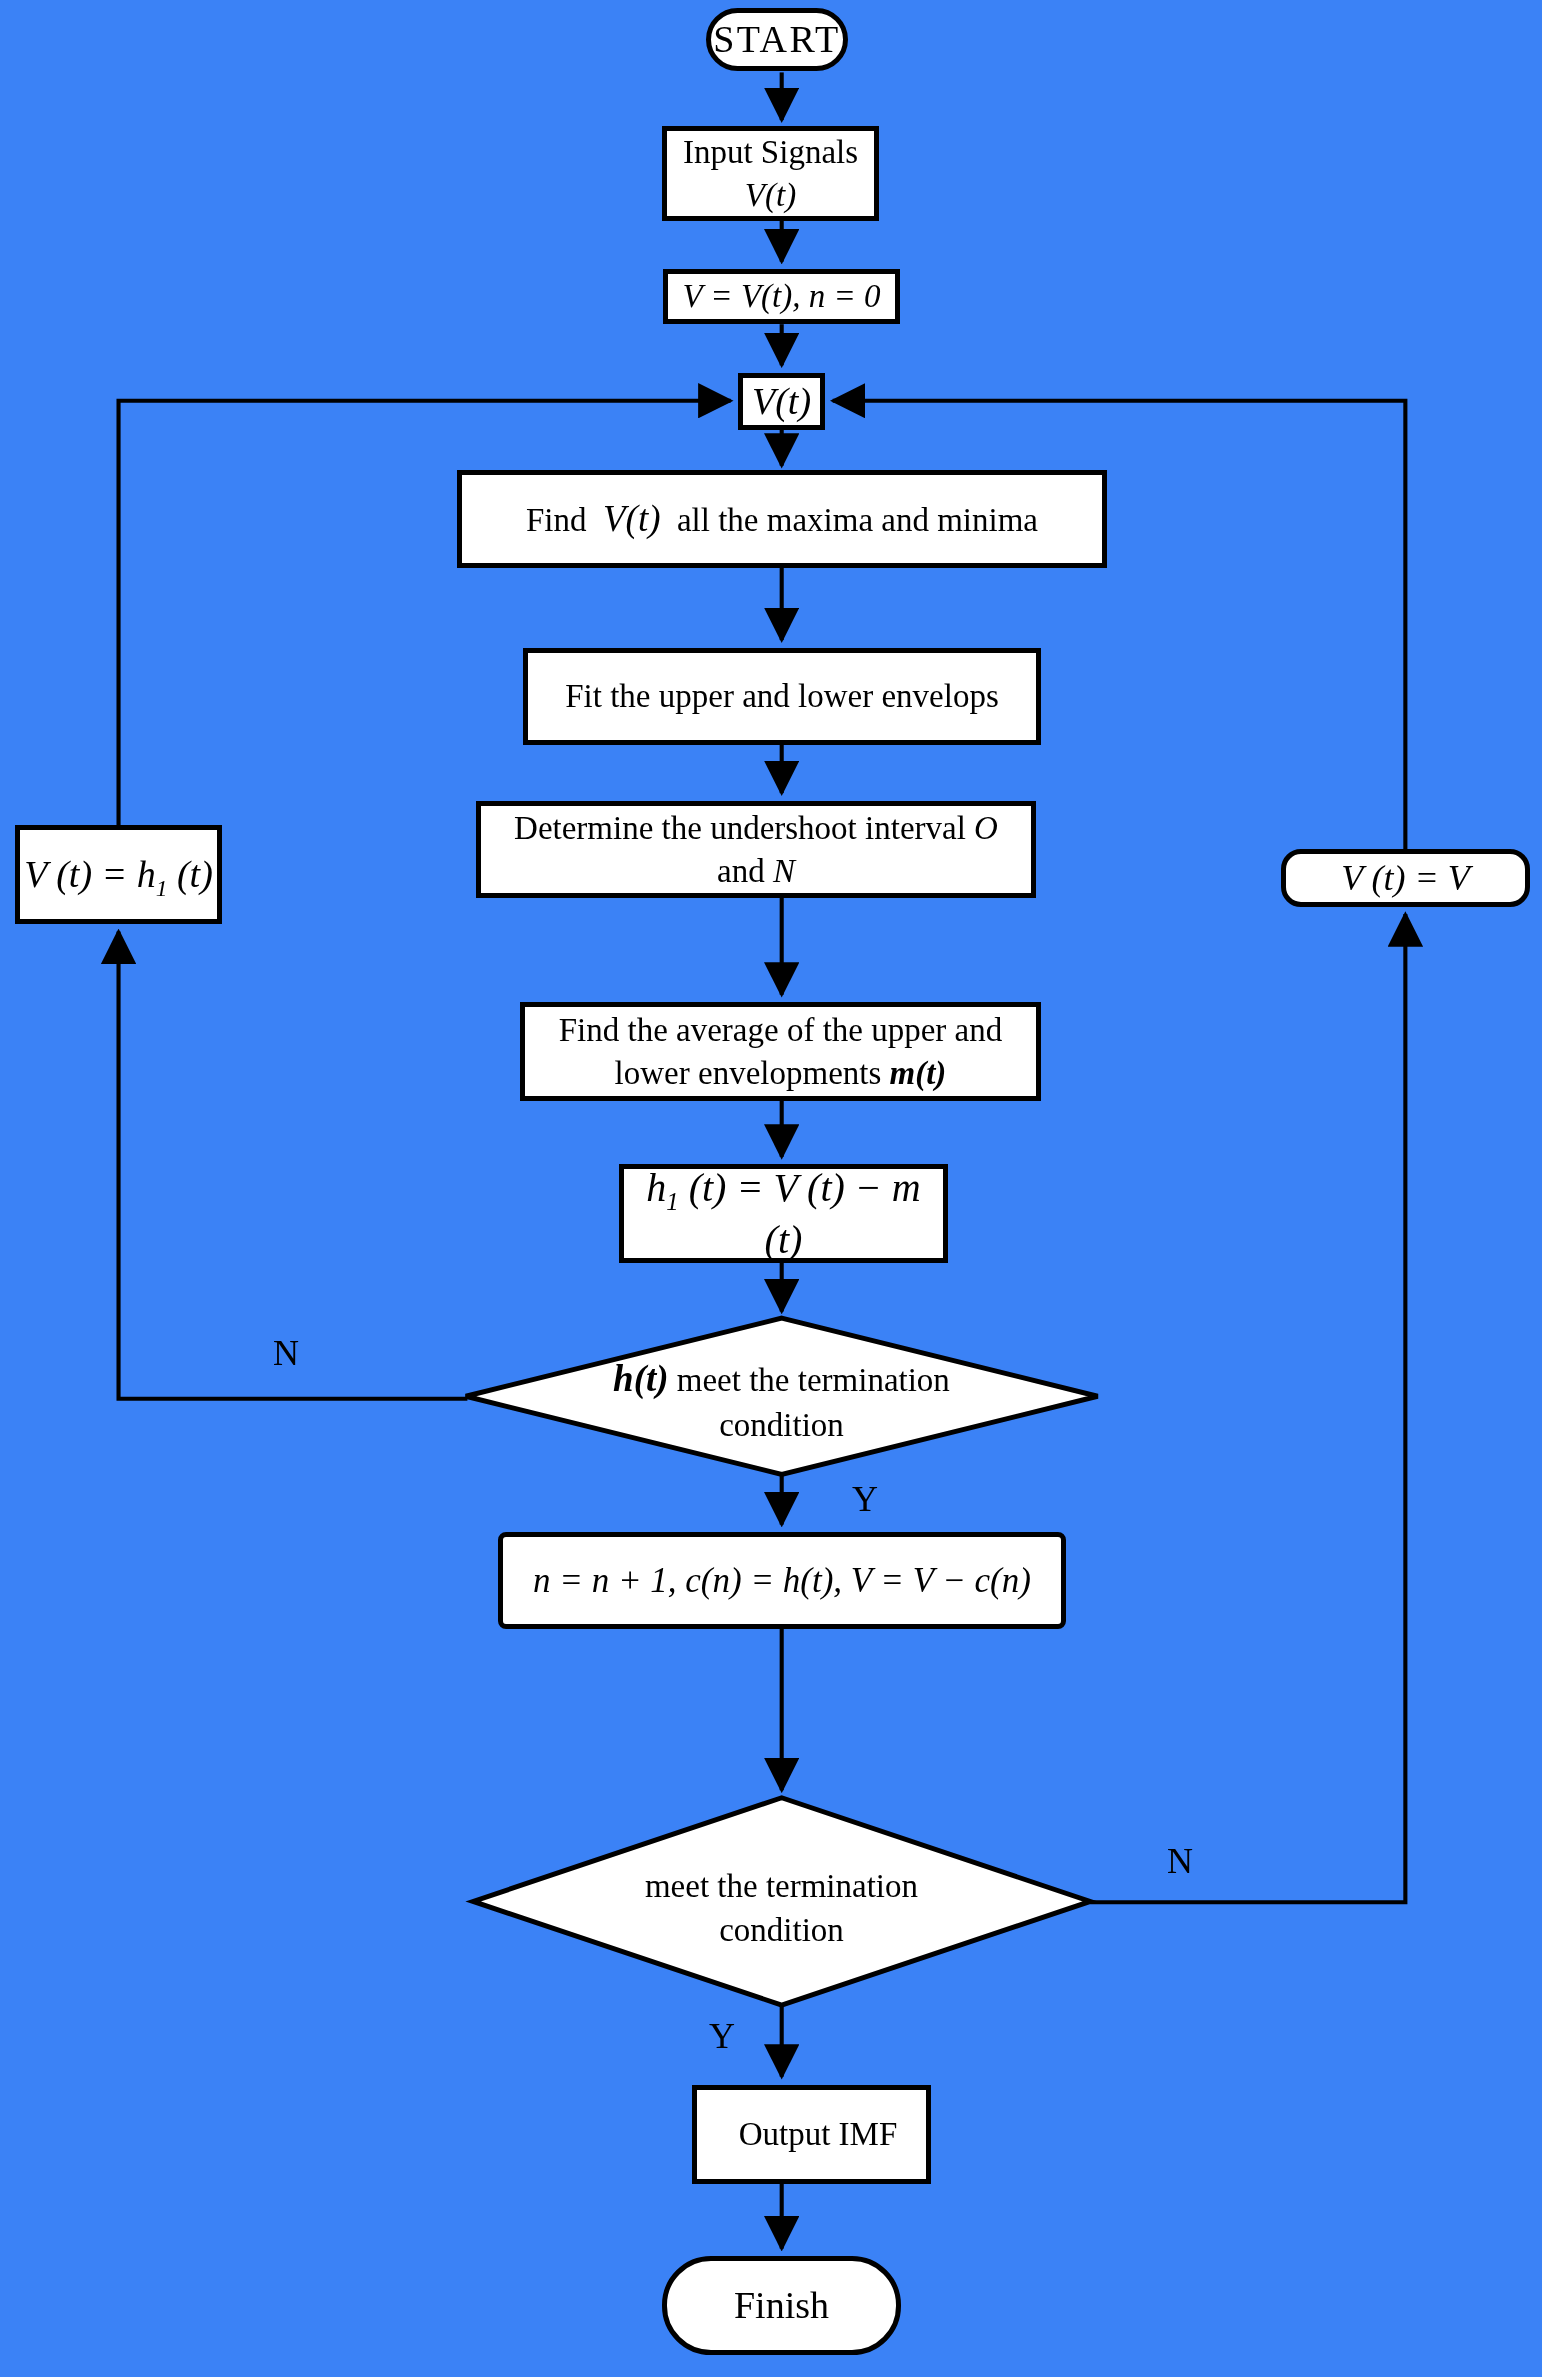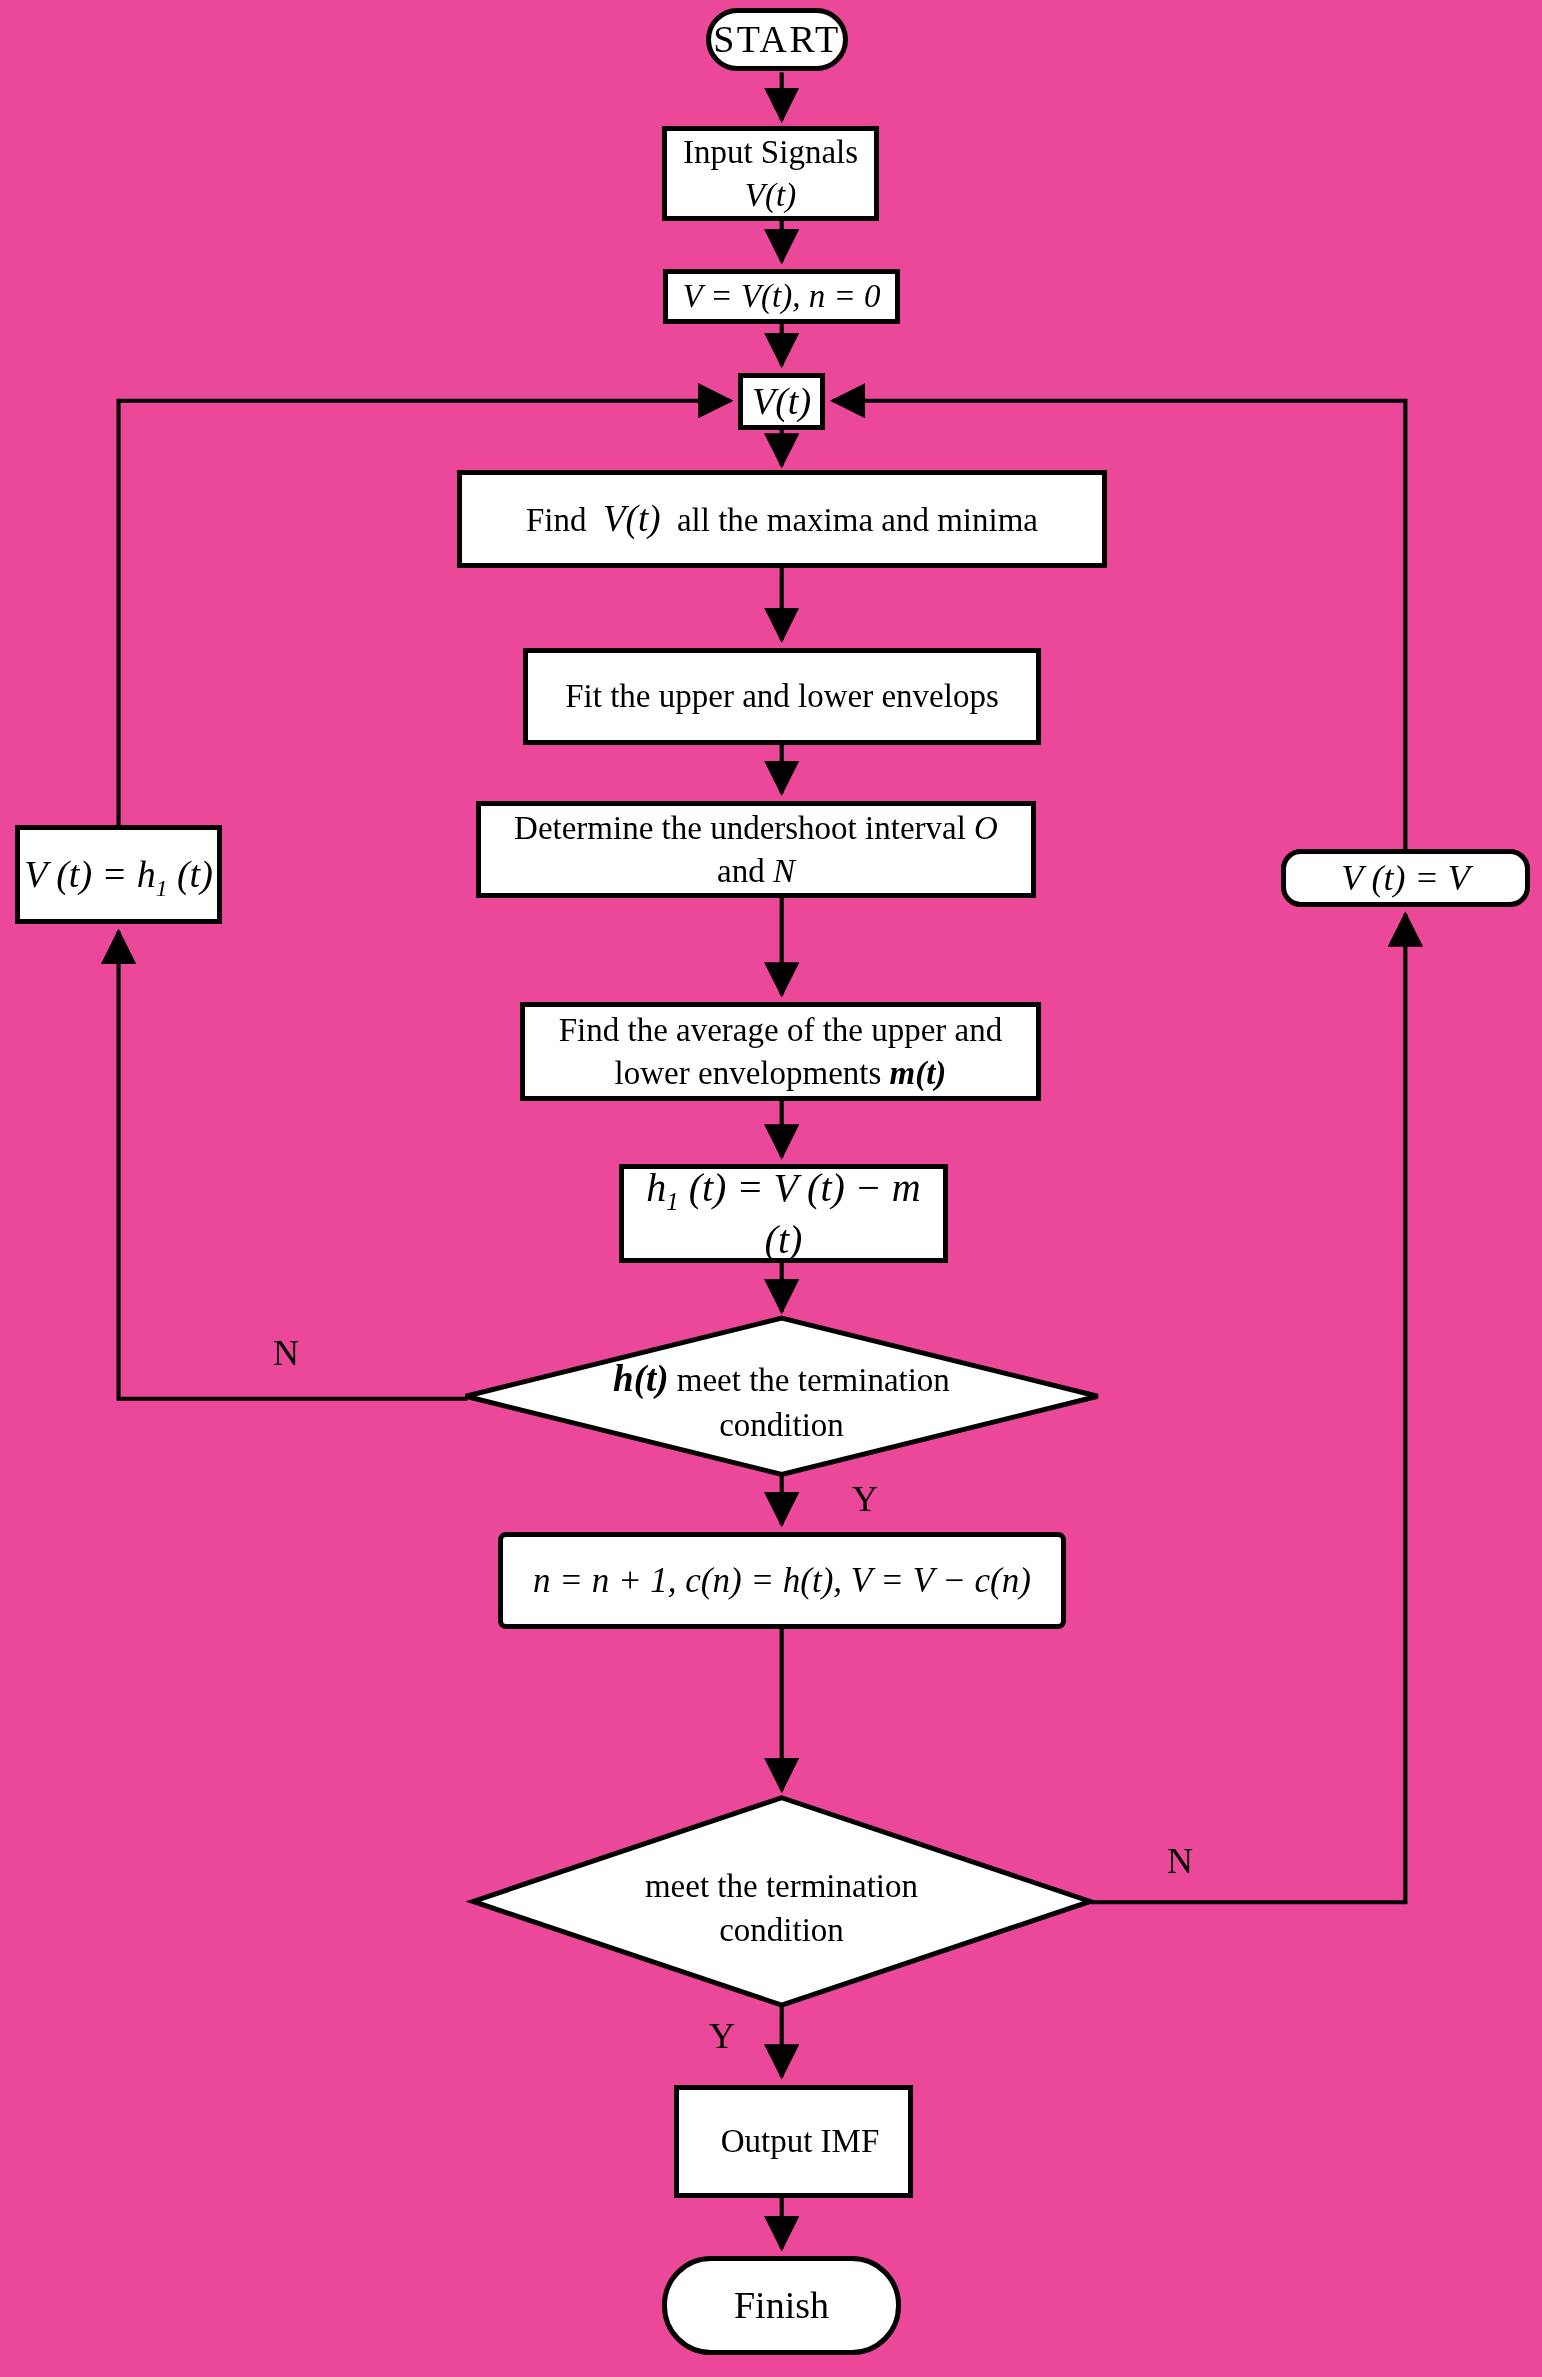--- a/index.html
+++ b/index.html
@@ -1,17 +1,17 @@
 <!DOCTYPE html>
 <html style="font-size:13px"><head>
 <meta charset="utf-8">
 <style>
   html,body{margin:0;padding:0;background:#ffffff;}
   #canvas{
-    position:relative;width:1542px;height:2377px;background:#ec4899;
+    position:relative;width:1542px;height:2377px;background:#3b82f6;
     font-family:"Liberation Serif","DejaVu Serif",serif;color:#000;
     overflow:hidden;
   }
   #wires{position:absolute;left:0;top:0;z-index:1;}
   .node{
     position:absolute;z-index:2;background:#fff;border:5px solid #000;
     display:flex;align-items:center;justify-content:center;text-align:center;
     font-size:33px;line-height:1.3;box-sizing:border-box;
   }
   .node .txt{white-space:pre-wrap;}
@@ -113,21 +113,21 @@
   </div>
 
   <div class="node node-nbox" style="left:498px;top:1532px;width:568px;height:97px;">
     <span class="txt"><span class="it">n = n + 1, c(n) = h(t), V = V − c(n)</span></span>
   </div>
 
   <div class="dtext" style="left:510px;top:1835px;width:543px;height:148px;">
     <span class="txt"><span>meet the termination</span><br><span>condition</span></span>
   </div>
 
-  <div class="node" style="left:674px;top:2085px;width:239px;height:113px;padding-left:13px;">
+  <div class="node" style="left:692px;top:2085px;width:239px;height:99px;padding-left:13px;">
     <span class="txt">Output IMF</span>
   </div>
 
   <div class="node terminator" style="left:662px;top:2256px;width:239px;height:99px;">
     <span class="txt">Finish</span>
   </div>
 
   <div class="node node-leftbox" style="left:15px;top:825px;width:207px;height:99px;">
     <span class="txt"><span class="it">V (t) = h</span><sub class="it">1</sub><span class="it"> (t)</span></span>
   </div>

